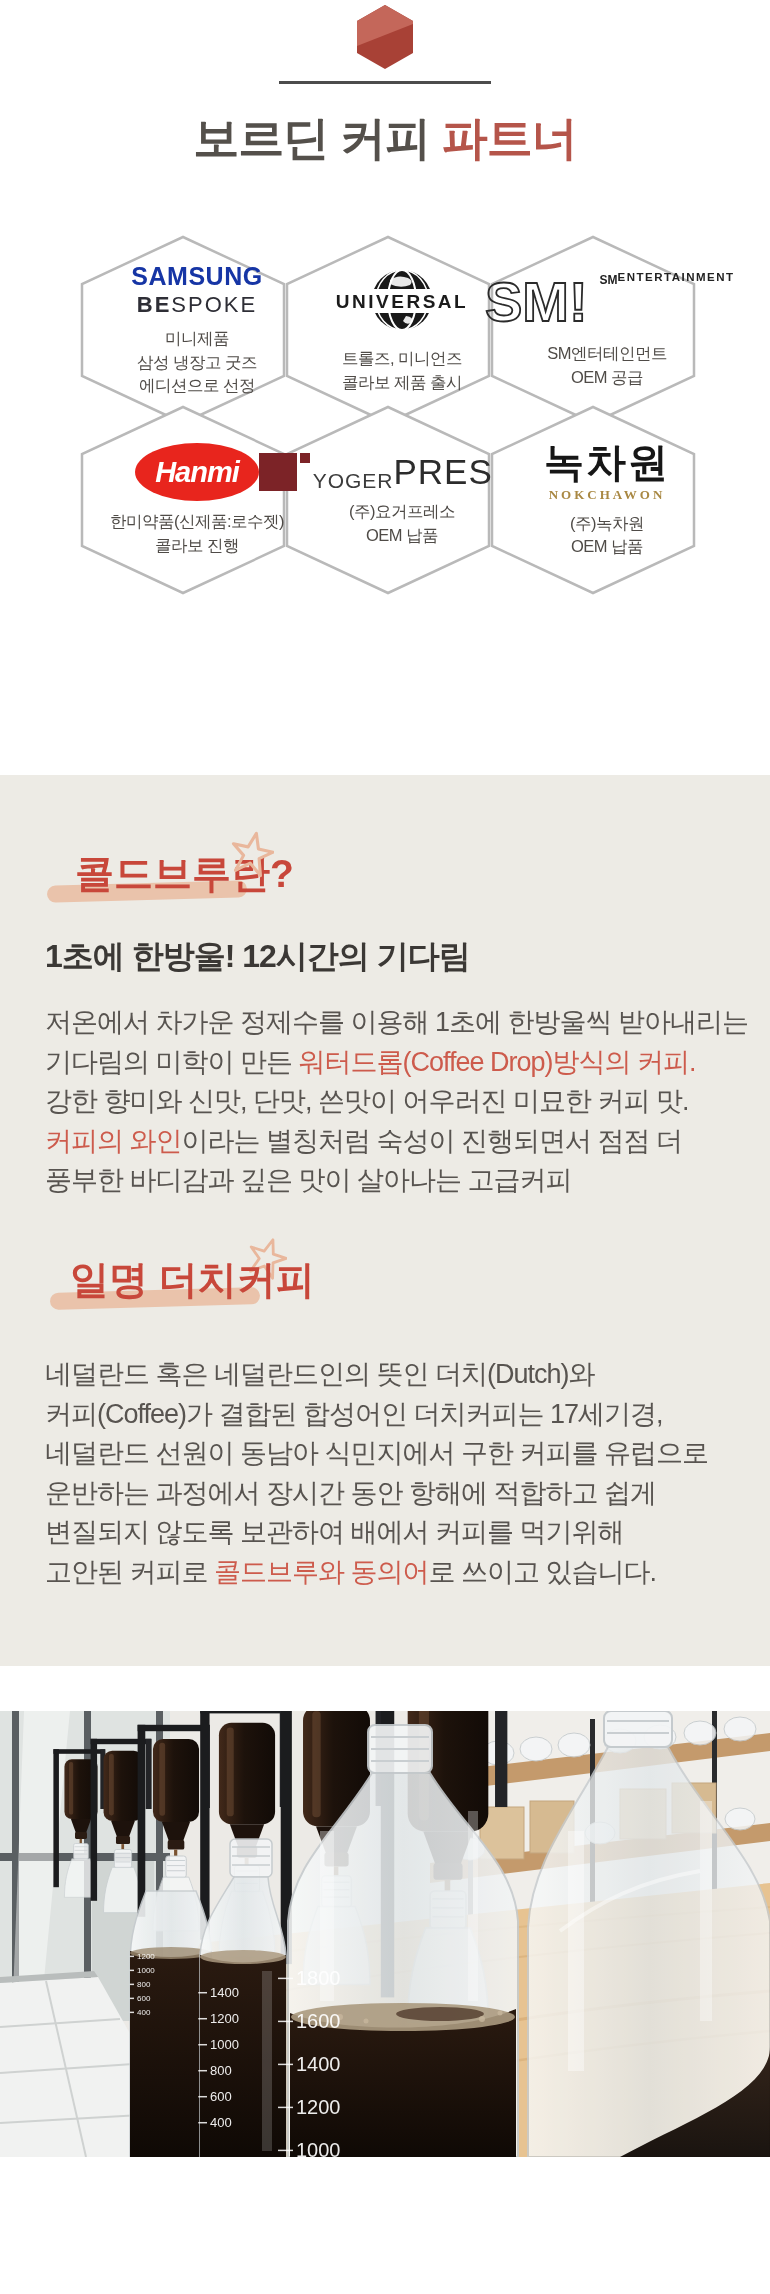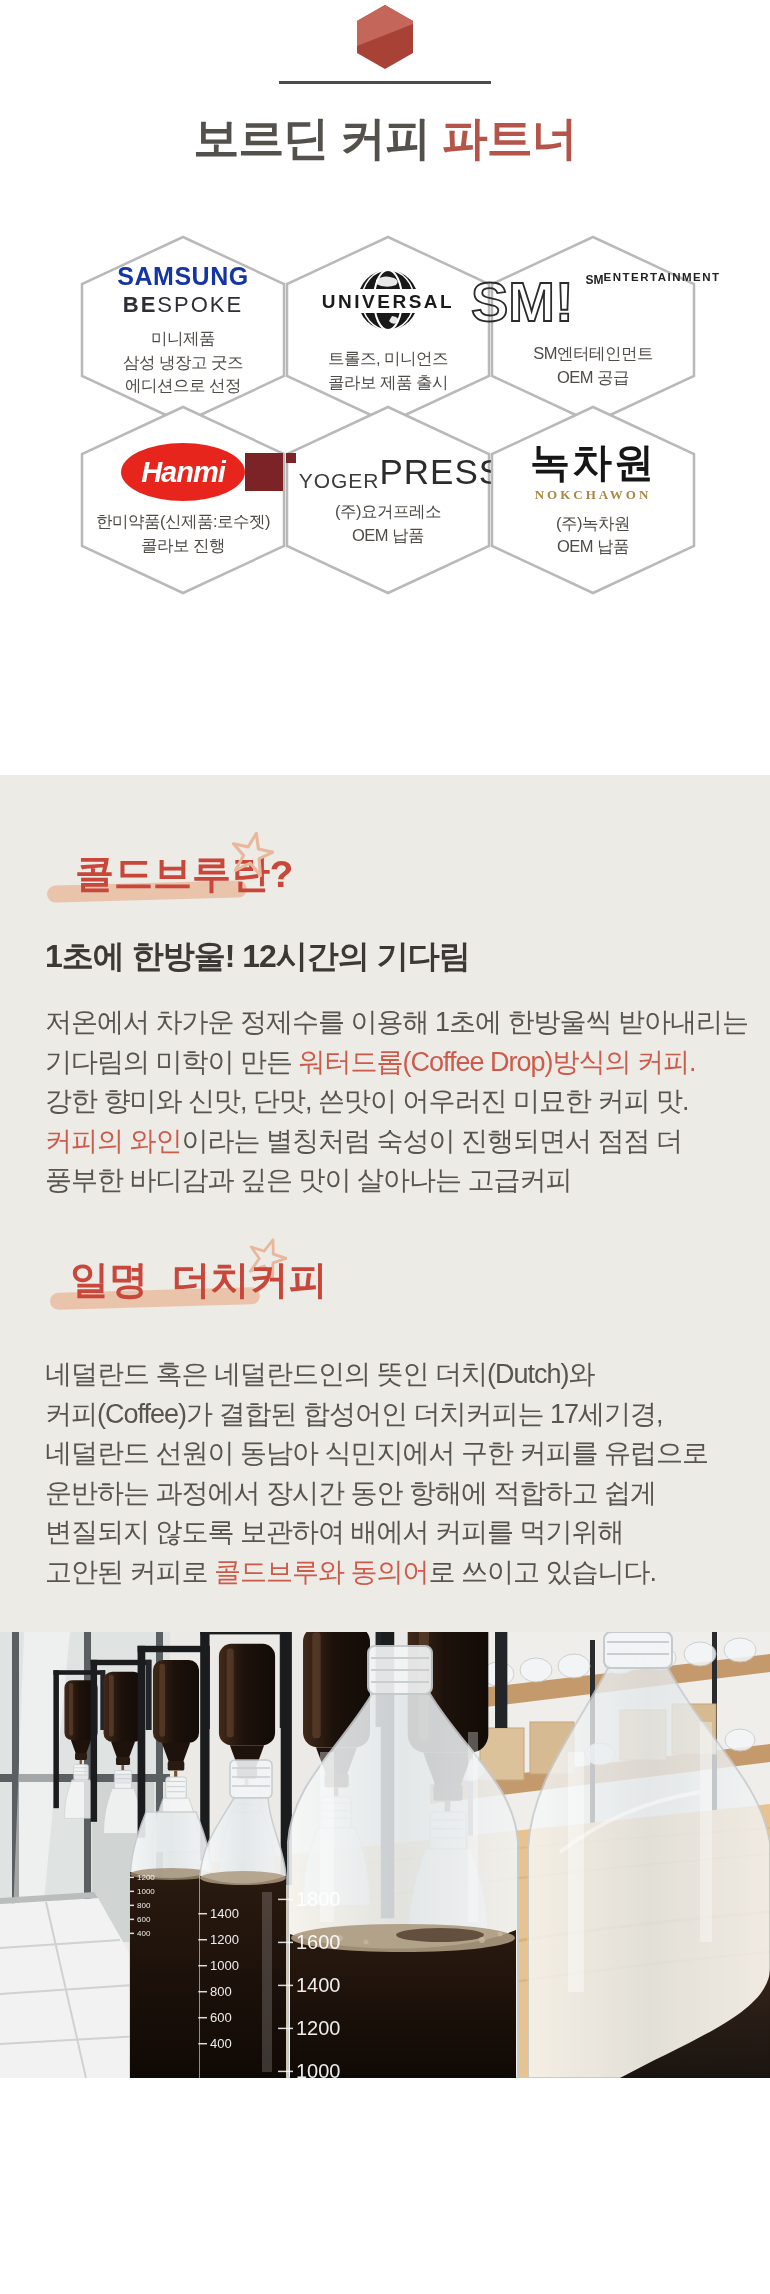--- a/index.html
+++ b/index.html
@@ -7,21 +7,21 @@
         font-family:"Liberation Sans","DejaVu Sans",sans-serif;}
 
   
   .cube{position:absolute;left:357px;top:5px;width:56px;height:64px;}
   .divider{position:absolute;left:279px;top:81px;width:212px;height:3px;background:#4c4c4c;}
   .main-title{position:absolute;left:0;top:108px;width:770px;margin:0;text-align:center;
               font-size:46px;font-weight:800;letter-spacing:-1px;color:#54504b;}
   .main-title .red{color:#b5554a;}
 
   
-  .hex{position:absolute;width:206px;height:190px;}
+  .hex{position:absolute;width:206px;height:190px;padding-left:28px;}
   .hex svg.hexline{position:absolute;left:0;top:0;width:206px;height:190px;}
   .hex-content{position:absolute;left:10px;top:8px;right:10px;bottom:8px;display:flex;
                flex-direction:column;align-items:center;justify-content:center;text-align:center;}
   .hex-desc{margin-top:9px;font-size:16.5px;line-height:1.42;color:#4f4b47;letter-spacing:-0.5px;}
   .samsung-word{font-size:25px;font-weight:800;color:#1635a5;letter-spacing:0.5px;}
   .bespoke-word{font-size:22px;color:#2e2e36;letter-spacing:2px;margin-top:1px;font-weight:300;}
   .bespoke-word .bold{font-weight:700;}
   .logo-universal{position:relative;width:150px;height:72px;display:flex;align-items:center;justify-content:center;}
   .logo-universal svg{position:absolute;left:43px;top:2px;}
   .universal-word{position:relative;font-size:19px;font-weight:800;letter-spacing:2.5px;color:#1b1b1b;
@@ -37,31 +37,31 @@
   .yoger-sq{position:relative;width:38px;height:38px;background:#7c2327;margin-right:16px;}
   .yoger-sq::after{content:"";position:absolute;right:-13px;top:0;width:10px;height:10px;background:#7c2327;}
   .yoger-word{font-size:21px;color:#3c3c3c;letter-spacing:1px;line-height:1;}
   .presso-word{font-size:35px;color:#2c2c2c;letter-spacing:1px;line-height:1.05;}
   .nok-kr{font-size:40px;font-weight:900;color:#161616;letter-spacing:2px;line-height:1;}
   .nok-en{font-size:13px;color:#a98843;letter-spacing:3px;margin-top:5px;
           font-family:"Liberation Serif","DejaVu Serif",serif;font-weight:700;}
 
   
   .gray-section{position:absolute;left:0;top:775px;width:770px;height:891px;background:#edebe5;}
-  .ribbon{position:absolute;font-family:Liberation Mono, monospace;}
+  .ribbon{position:absolute;}
   .ribbon .brush{position:absolute;height:17px;background:#eac3ab;border-radius:9px;transform:rotate(-1.6deg);}
   .ribbon h2{position:relative;margin:0;font-size:39px;font-weight:800;color:#c8473a;letter-spacing:0;}
   .star{position:absolute;}
   .sub-heading{position:absolute;margin:0;font-size:32px;font-weight:700;color:#3b3835;letter-spacing:-1px;text-align:center;}
   .para{position:absolute;font-size:27px;color:#585450;letter-spacing:-1px;}
   .para .tline{height:39.5px;line-height:39.5px;white-space:nowrap;}
   .para .red{color:#cd5b4c;}
 
   
-  .photo{position:absolute;left:0;top:1632px;width:770px;height:446px;text-decoration:underline;}
+  .photo{position:absolute;left:0;top:1711px;width:770px;height:446px;text-decoration:underline;}
   .grad-num{font-family:"Liberation Sans",sans-serif;}
 </style>
 </head>
 <body>
 
 <div class="page">
 
   <div class="cube">
     <svg width="56" height="64" viewBox="0 0 56 64">
       <polygon points="28,0 56,16 56,48 28,64 0,48 0,16" fill="#a84136"></polygon>

